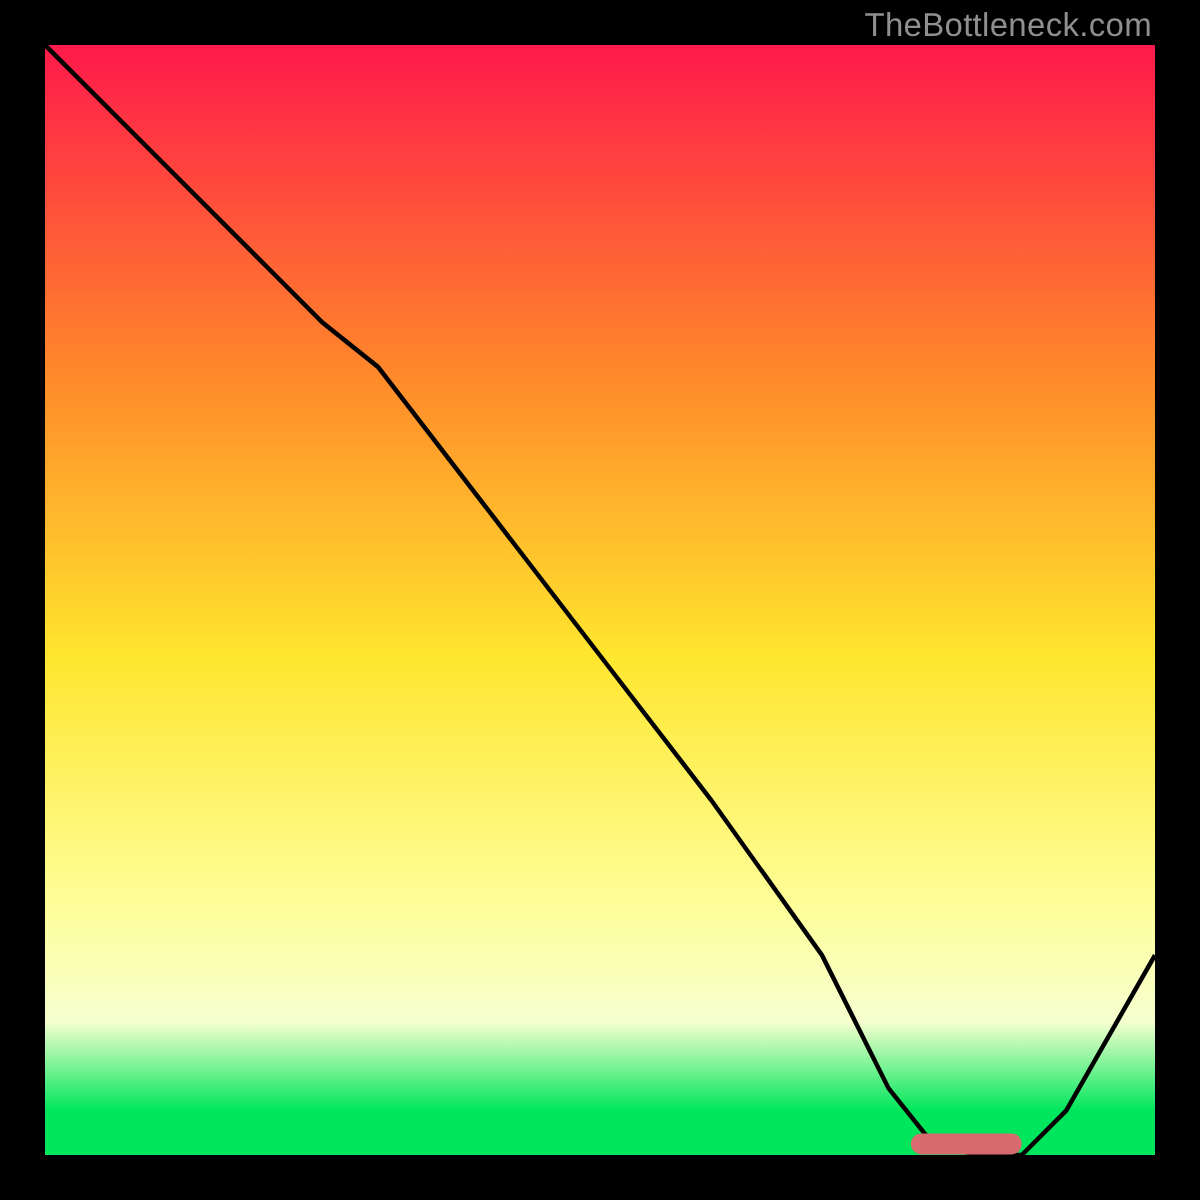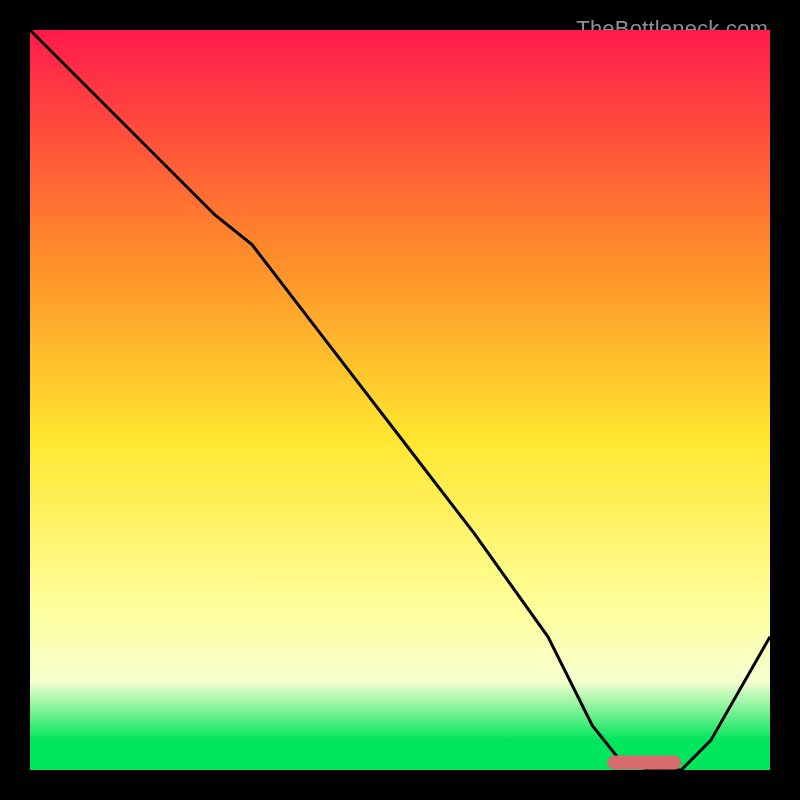--- a/index.html
+++ b/index.html
@@ -21,21 +21,21 @@
   }
   .plot {
     position: absolute;
     left: 0;
     top: 0;
     width: 740px;
     height: 740px;
   }
   .watermark {
     position: absolute;
-    top: 16px;
+    top: 4px;
     right: 32px;
     color: #8f8f8f;
     font-size: 22px;
     font-weight: 400;
     letter-spacing: 0.2px;
     user-select: none;
   }
   svg { display: block; }
 </style>
 </head>

